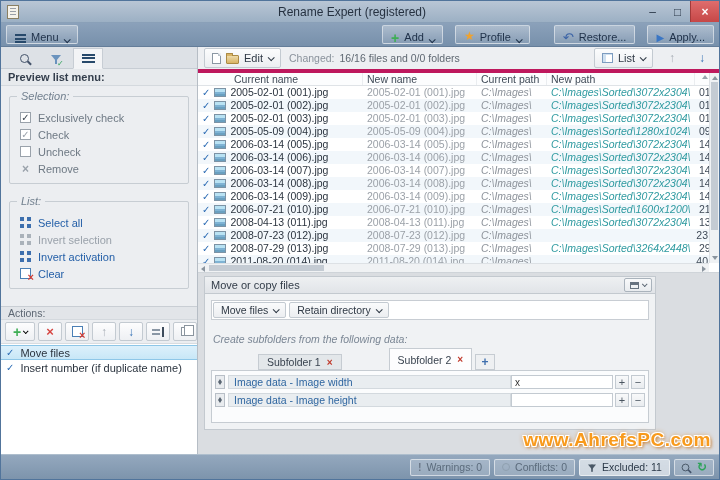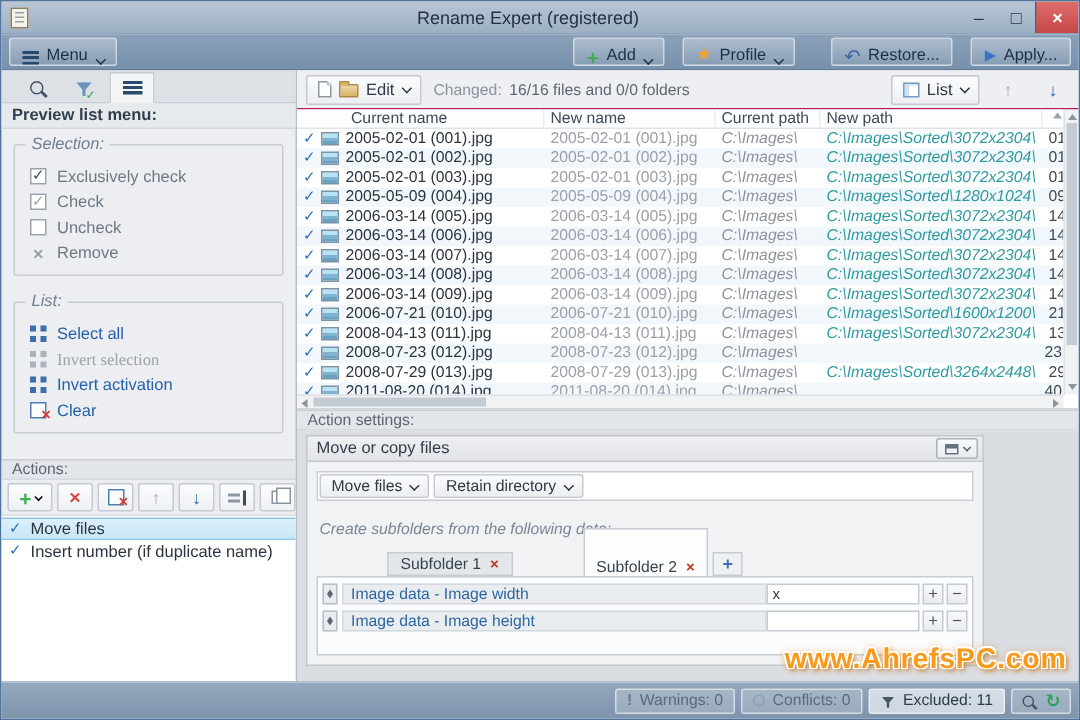--- a/index.html
+++ b/index.html
@@ -64,21 +64,21 @@
   .funnel.dark { border-top-color:#4a5866; } .funnel.dark::after{ background:#4a5866; }
   .sb-header { height:17px; line-height:16px; padding-left:7px; font-size:11px; font-weight:bold;
     color:#333e4c; background:#e7eaed; border-bottom:1px solid #d4d9de; }
   .sb-body { flex:1; padding:10px 8px 0 8px; }
   .group { border:1px solid #c7cdd3; border-radius:2px; position:relative;
     padding:12px 8px 6px 10px; margin-bottom:17px; }
   .group-label { position:absolute; top:-7px; left:7px; background:#eceef1; padding:0 4px;
     font-style:italic; font-size:11px; color:#72808f; }
   .g-item { display:flex; align-items:center; gap:7px; height:17px; font-size:11px; color:#6e7984; }
   .g-item.link { color:#2560a8; }
-  .g-item.disabled { color:#9aa2ab;font-family:Liberation Serif, serif; }
+  .g-item.disabled { color:#9aa2ab; }
   .cb { width:11px; height:11px; border:1px solid #9aa2ab; background:#fff; text-align:center;
     line-height:10px; font-size:10px; color:#3d4752; font-weight:bold; flex:none; }
   .cb.gray { color:#9aa2ab; }
   .remove-x { width:11px; color:#9aa2ab; font-weight:bold; font-size:12px; text-align:center; flex:none; }
   .grid4 { position:relative; width:11px; height:11px; flex:none; }
   .grid4 i { position:absolute; left:0; top:0; width:4px; height:4px; background:#3d6fae;
     box-shadow:7px 0 0 #3d6fae, 0 7px 0 #3d6fae, 7px 7px 0 #3d6fae; }
   .grid4.gray i { background:#aab2ba; box-shadow:7px 0 0 #aab2ba,0 7px 0 #aab2ba,7px 7px 0 #aab2ba; }
   .clear-ic { position:relative; width:11px; height:11px; border:1px solid #4a7fb5; background:#fff; flex:none; }
   .clear-ic::after { content:'\00d7'; position:absolute; right:-4px; bottom:-5px; color:#d23c34;
@@ -101,21 +101,21 @@
   .copy-ic { position:relative; width:8px; height:9px; border:1px solid #8a949e; background:#fff; }
   .copy-ic::after { content:''; position:absolute; left:2px; top:-3px; width:8px; height:9px;
     border:1px solid #8a949e; background:#fff; }
   .actions-list { flex:1; background:#fff; font-size:11px; padding-top:1px; }
   .action-row { height:15px; display:flex; align-items:center; gap:6px; padding:0 5px; color:#2b343f; }
   .action-row .chk { color:#2d6db5; font-weight:bold; font-size:10px; }
   .action-row.selected { background:linear-gradient(#dcf0fb,#c8e7f7);
     border-top:1px solid #8ec7e8; border-bottom:1px solid #8ec7e8; }
   
   .file-toolbar { height:26px; display:flex; align-items:center; padding:0 6px;
-    background:#edeff2; border-bottom:1px solid #be185d; gap:8px; flex:none; }
+    background:#edeff2; border-bottom:4px solid #be185d; gap:8px; flex:none; }
   .gbtn { height:20px; display:flex; align-items:center; gap:5px; padding:0 7px;
     border:1px solid #c3cad1; border-radius:2px; background:linear-gradient(#fbfcfd,#eceef1);
     font-size:11px; color:#2f3945; }
   .page-ic { position:relative; width:9px; height:11px; background:#fff; border:1px solid #8b97a3; }
   .page-ic::after { content:''; position:absolute; right:-1px; top:-1px; width:0; height:0;
     border-left:3px solid #b9c2ca; border-top:3px solid #edeff2; }
   .folder-ic { position:relative; width:13px; height:9px; margin-top:2px;
     background:linear-gradient(#ecd9a8,#d9b465); border:1px solid #ab8a44; border-radius:1px; }
   .folder-ic::before { content:''; position:absolute; left:-1px; top:-3px; width:5px; height:2px;
     background:#d9b465; border:1px solid #ab8a44; border-bottom:none; border-radius:1px 1px 0 0; }
@@ -174,21 +174,21 @@
   .mode-bar { height:20px; background:#fff; border:1px solid #c8cdd3; display:flex;
     align-items:center; padding:1px; gap:3px; }
   .dd { height:16px; border:1px solid #c3cad1; border-radius:2px;
     background:linear-gradient(#fafbfc,#eceef1); display:flex; align-items:center;
     padding:0 7px; font-size:10.5px; color:#2f3945; gap:5px; }
   .caption { font-style:italic; color:#7a8694; font-size:10.5px; margin:13px 0 8px 2px; }
   .tabs { display:flex; align-items:flex-end; height:17px; margin-left:2px; }
   .sf-tab { height:16px; display:flex; align-items:center; gap:6px; padding:0 8px;
     font-size:10.5px; color:#39434f; background:#e3e7ea; border:1px solid #c6ccd2;
     margin-right:2px;margin-left:45px; }
-  .sf-tab.active { background:#fdfdfe; height:33px; margin-bottom:-1px; z-index:1;align-items:flex-end; }
+  .sf-tab.active { background:#fdfdfe; height:23px; margin-bottom:-1px; z-index:1; }
   .tab-x { color:#c0392b; font-weight:bold; font-size:10px; }
   .add-tab { width:20px; height:16px; border:1px solid #c6ccd2; background:#eef0f2;
     display:flex; align-items:center; justify-content:center; color:#3f6fae;
     font-weight:bold; font-size:12px; margin-left:1px; }
   .rows-panel { border:1px solid #c6ccd2; background:#fbfcfd; padding:3px 3px 12px 3px; }
   .data-row { display:flex; align-items:center; height:16px; margin-bottom:2px; }
   .spin { position:relative; width:10px; height:14px; border:1px solid #b8bfc7;
     background:#e9ecef; margin-right:3px; flex:none; }
   .spin::before { content:''; position:absolute; left:2px; top:3px; border-left:2.5px solid transparent;
     border-right:2.5px solid transparent; border-bottom:3px solid #5a6673; }
@@ -580,21 +580,20 @@
           <span class="vthumb"></span>
           <span class="va dn"></span>
         </div>
         <div class="hscroll">
           <span class="ha l"></span>
           <span class="hthumb"></span>
           <span class="ha r"></span>
         </div>
       </div>
 
-      <div class="sect-header">Action settings:</div>
       <div class="as-body">
         <div class="mcf-group">
           <div class="mcf-header">
             <span class="t">Move or copy files</span>
             <span class="mcf-btn">
               <span class="win-ic"></span>
               <span class="chev" style="width:4px;height:4px"></span>
             </span>
           </div>
           <div class="mcf-content">

